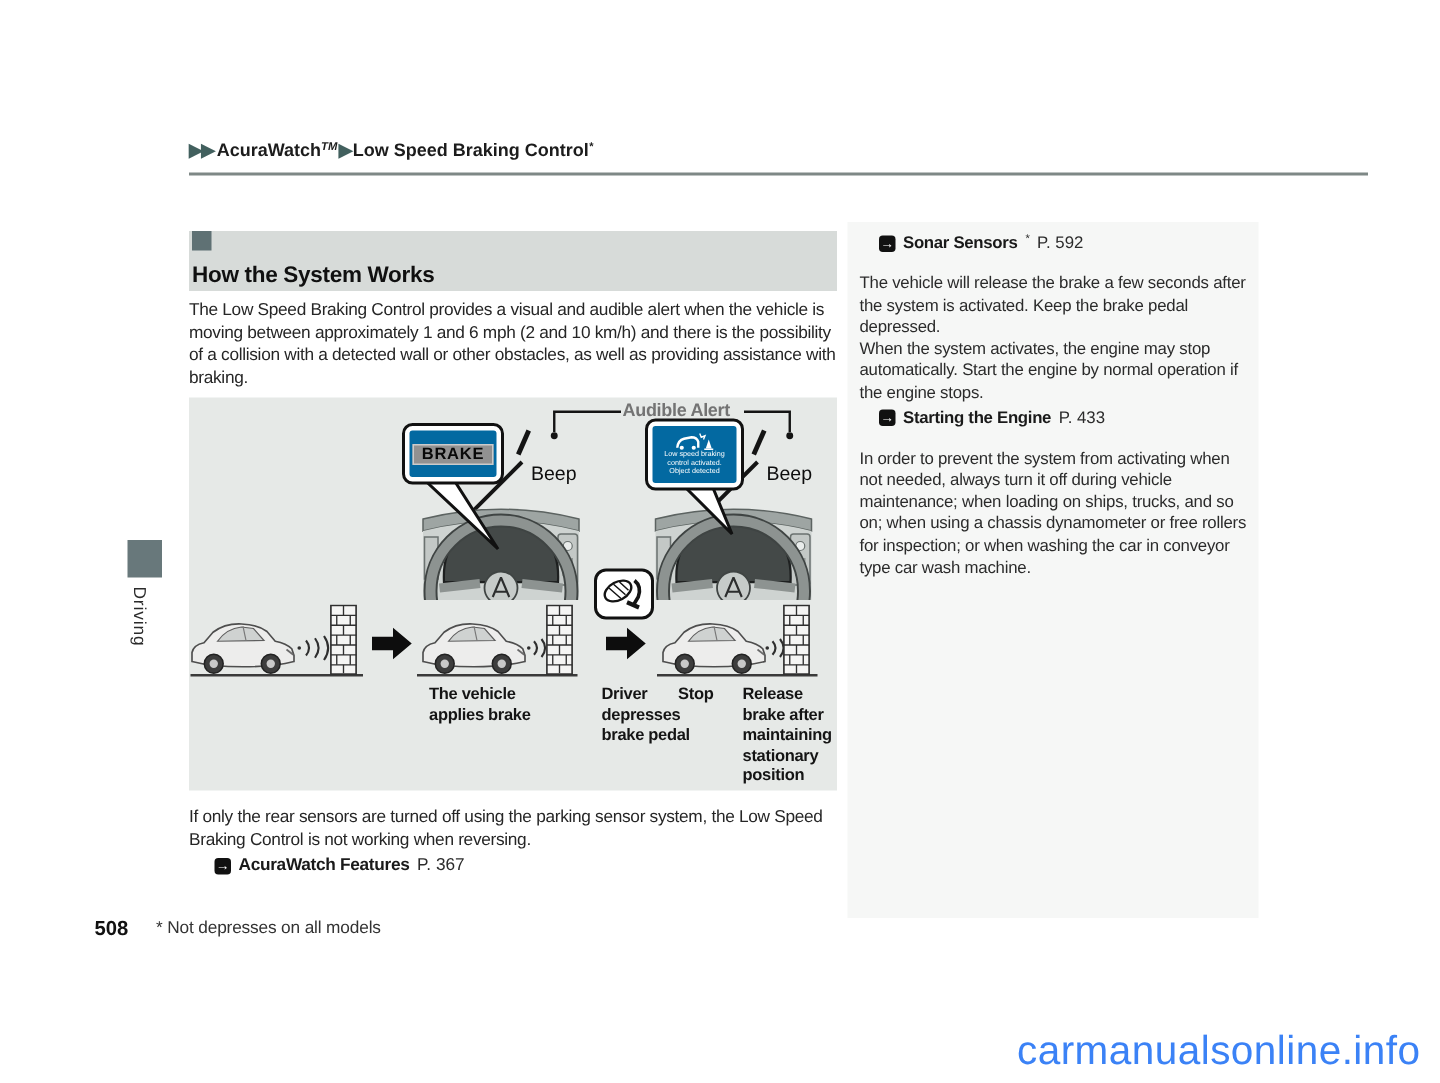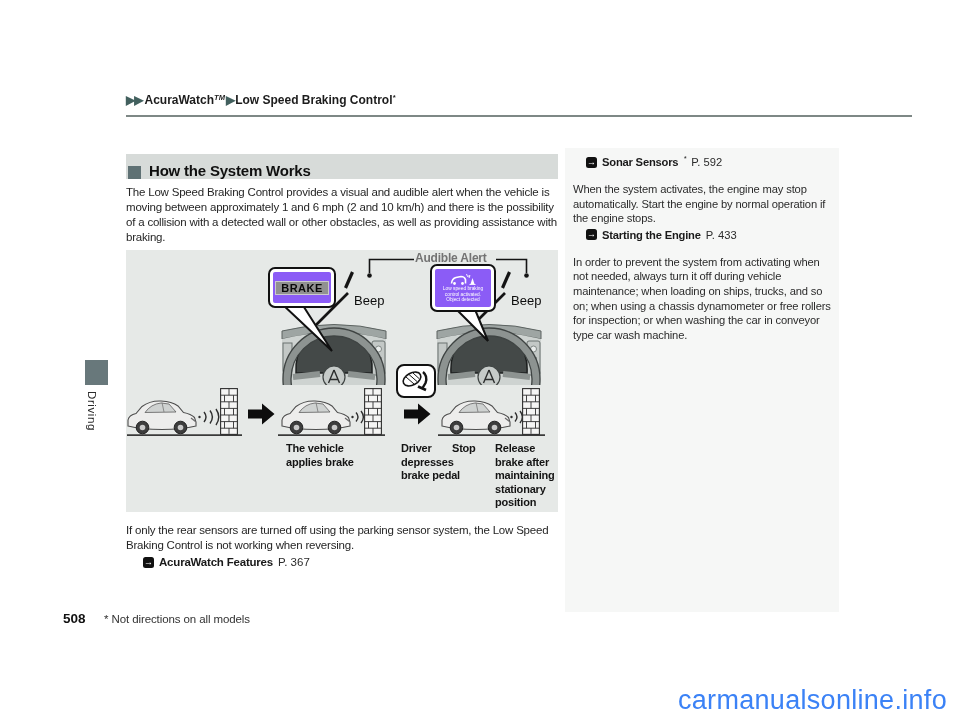--- a/index.html
+++ b/index.html
@@ -13,21 +13,21 @@
   .sup{font-size:7.5px;position:relative;top:-4px;font-style:italic;}
   .top-rule{position:absolute;left:126px;top:115px;width:786px;height:2px;background:#7e8886;}
 
   
   .side-tab-square{position:absolute;left:85px;top:360px;width:23px;height:25px;background:#68787b;}
   .side-tab-label{position:absolute;left:86px;top:391px;writing-mode:vertical-rl;
                   font-size:11.5px;color:#2b2b2b;letter-spacing:0.6px;}
 
   
   .main{position:absolute;left:126px;top:154px;width:432px;}
-  .section-header{display:flex;align-items:flex-end;gap:8px;background:#d7dbd9;height:25px;padding-left:2px;}
+  .section-header{display:flex;align-items:flex-start;gap:8px;background:#d7dbd9;height:40px;padding-left:2px;flex-direction:column;}
   .section-bullet{width:13px;height:13px;background:#5f7174;flex:0 0 auto;}
   .section-title{font-size:15px;font-weight:bold;color:#101010;letter-spacing:-0.2px;}
   .intro{font-size:11.5px;line-height:15px;letter-spacing:-0.2px;margin:6px 0 0 0;color:#262626;}
   .after-note{font-size:11.5px;line-height:15px;letter-spacing:-0.2px;margin:11px 0 0 0;color:#262626;}
   .ref-line{display:flex;align-items:center;gap:5px;margin:3px 0 0 17px;}
   .ref-icon{width:11px;height:11px;background:#111;color:#fff;border-radius:2.5px;font-size:9px;
             line-height:11px;text-align:center;font-weight:bold;flex:0 0 auto;}
   .ref-label{font-weight:bold;font-size:11.5px;color:#1a1a1a;letter-spacing:-0.2px;}
   .ref-page{font-size:11.5px;color:#2b2b2b;}
 
@@ -35,21 +35,21 @@
   .figure{position:relative;width:432px;height:262px;background:#e6e9e7;margin-top:5px;}
   .figure svg.lineart{position:absolute;left:0;top:0;z-index:1;}
   .dash{position:absolute;z-index:2;width:108px;height:72px;}
   .dash-left{left:154px;top:63px;}
   .dash-right{left:309px;top:63px;}
   svg.tails{position:absolute;left:0;top:0;z-index:3;}
   .callout{position:absolute;z-index:4;background:#fff;border:2.5px solid #111;border-radius:7px;
            box-sizing:border-box;padding:3px;}
   .callout-brake{left:142px;top:17px;width:68px;height:41px;}
   .callout-multi{left:304px;top:14px;width:66px;height:48px;}
-  .screen{width:100%;height:100%;background:#8b5cf6;border-radius:2px;display:flex;flex-direction:column;
+  .screen{width:100%;height:100%;background:#0369a1;border-radius:2px;display:flex;flex-direction:column;
           align-items:center;justify-content:center;}
   .brake-pill{background:#919191;border:1px solid #cbcbcb;color:#090909;font-weight:bold;font-size:11px;
               padding:0px 5px;letter-spacing:0.5px;}
   .display-line{color:#fff;font-size:4.8px;line-height:5.6px;text-align:center;white-space:nowrap;}
   .aa-label{position:absolute;left:289px;top:1px;width:80px;text-align:left;font-weight:bold;
             font-size:12px;color:#737373;z-index:5;letter-spacing:-0.2px;}
   .beep{position:absolute;font-weight:normal;font-size:13px;color:#0d0d0d;z-index:5;margin-top:20px;}
   .beep-left{left:228px;top:23px;}
   .beep-right{left:385px;top:23px;}
   .pedal-box{position:absolute;left:270px;top:114px;width:40px;height:34px;background:#fff;border:2px solid #111;
@@ -281,27 +281,28 @@
   </div>
 
   <aside class="sidebar">
     <div class="ref-line sb-ref">
       <span class="ref-icon">→</span>
       <span class="ref-label">Sonar Sensors</span>
       <span class="sup">*</span>
       <span class="ref-page">P. 592</span>
     </div>
     <div class="sb-gap"></div>
+    <p class="sb-p">The vehicle will release the brake a few seconds after the system is activated. Keep the brake pedal depressed.</p>
     <p class="sb-p">When the system activates, the engine may stop automatically. Start the engine by normal operation if the engine stops.</p>
     <div class="ref-line sb-ref">
       <span class="ref-icon">→</span>
       <span class="ref-label">Starting the Engine</span>
       <span class="ref-page">P. 433</span>
     </div>
     <div class="sb-gap"></div>
     <p class="sb-p">In order to prevent the system from activating when not needed, always turn it off during vehicle maintenance; when loading on ships, trucks, and so on; when using a chassis dynamometer or free rollers for inspection; or when washing the car in conveyor type car wash machine.</p>
   </aside>
 
   <div class="footer-page">508</div>
-  <div class="footnote">* Not directions on all models</div>
+  <div class="footnote">* Not depresses on all models</div>
   <div class="watermark">carmanualsonline.info</div>
 
 </div>
 
 </body></html>

